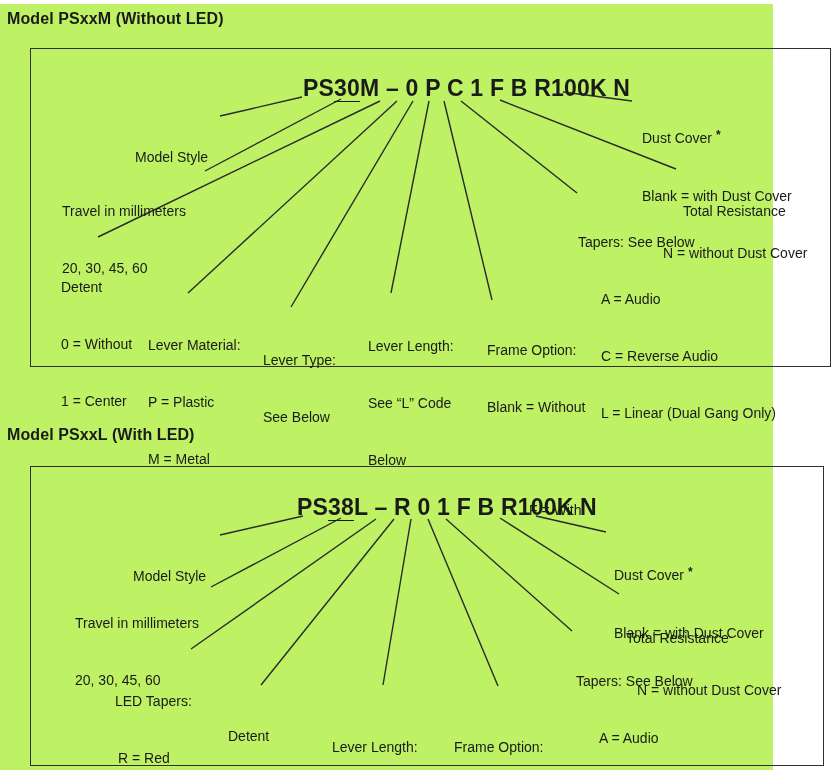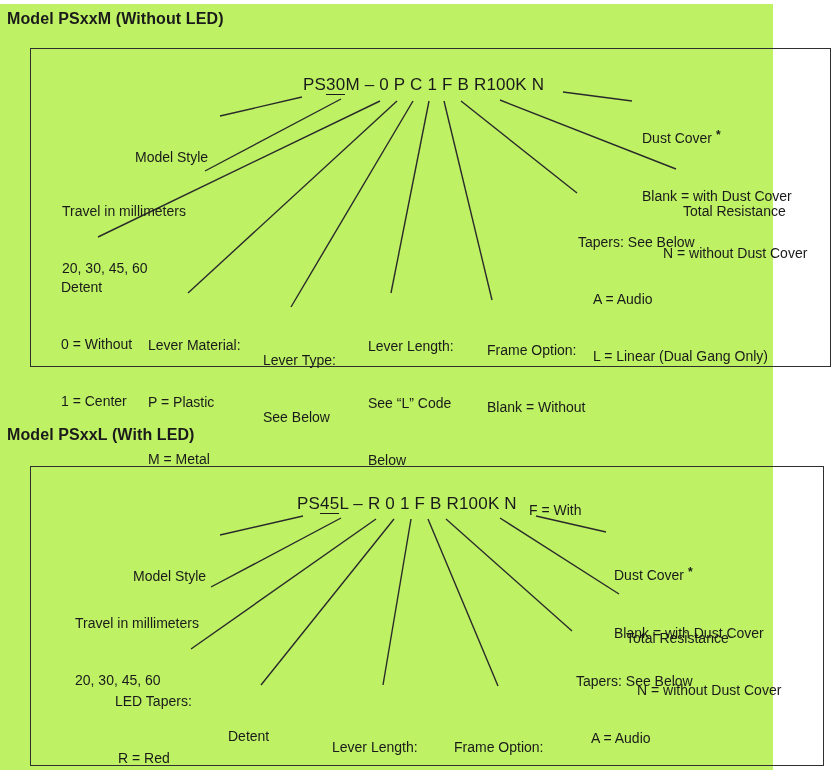--- a/index.html
+++ b/index.html
@@ -6,25 +6,25 @@
   html,body { background:#ffffff; }
   body {
     width:838px; height:770px; position:relative; overflow:hidden;
     font-family:"Liberation Sans", sans-serif; color:#1a1a1a;
   }
   .page { position:absolute; left:0; top:4px; width:773px; height:770px; background:#bef264; }
   .heading { position:absolute; font-size:16px; font-weight:bold; letter-spacing:0.1px; }
   .frame { position:absolute; border:1.5px solid #2f2f2f; background:transparent; }
   svg.lines { position:absolute; left:0; top:0; }
   svg.lines line { stroke:#2a2a2a; stroke-width:1.4; }
-  .pn { position:absolute; font-size:17px; font-weight:normal; white-space:pre; letter-spacing:0.2px; }
+  .pn { position:absolute; font-size:23px; font-weight:bold; white-space:pre; letter-spacing:0.2px; }
   .pn .u { border-bottom:1.7px solid #1a1a1a; }
   .label { position:absolute; font-size:14px; line-height:19px; white-space:pre; }
   .ind3  { margin-left:3px; }
-  .ind7  { margin-left:15px; }
+  .ind7  { margin-left:23px; }
   .ind21 { margin-left:21px; }
   .ind23 { margin-left:23px; }
   .ind42 { margin-left:42px;margin-top:46px; }
   .star { font-size:12px; position:relative; top:-4px; margin-left:4px; font-weight:bold; }
 </style>
 </head>
 <body>
 
 <div class="page">
 
@@ -94,34 +94,35 @@
 
   <div class="label" style="left:487px;top:299px">
     <div>Frame Option:</div>
     <div>Blank = Without</div>
     <div class="ind42">F = With</div>
   </div>
 
   <div class="label" style="left:578px;top:191px">
     <div>Tapers: See Below</div>
     <div class="ind7">A = Audio</div>
+    <div class="ind7">C = Reverse Audio</div>
     <div class="ind7">L = Linear (Dual Gang Only)</div>
   </div>
 
   <div class="label" style="left:683px;top:160px">
     <div>Total Resistance</div>
   </div>
 
   <div class="label" style="left:642px;top:87px">
     <div><span>Dust Cover</span><span class="star">*</span></div>
     <div>Blank = with Dust Cover</div>
     <div class="ind21">N = without Dust Cover</div>
   </div>
 
-  <div class="pn" style="left:297px;top:490px"><span>PS</span><span class="u">45</span><span>L – R 0 1 F B R100K N</span></div>
+  <div class="pn" style="left:297px;top:490px"><span>PS</span><span class="u">38</span><span>L – R 0 1 F B R100K N</span></div>
 
   <div class="label" style="left:133px;top:525px">
     <div>Model Style</div>
   </div>
 
   <div class="label" style="left:75px;top:572px">
     <div>Travel in millimeters</div>
     <div>20, 30, 45, 60</div>
   </div>
 

